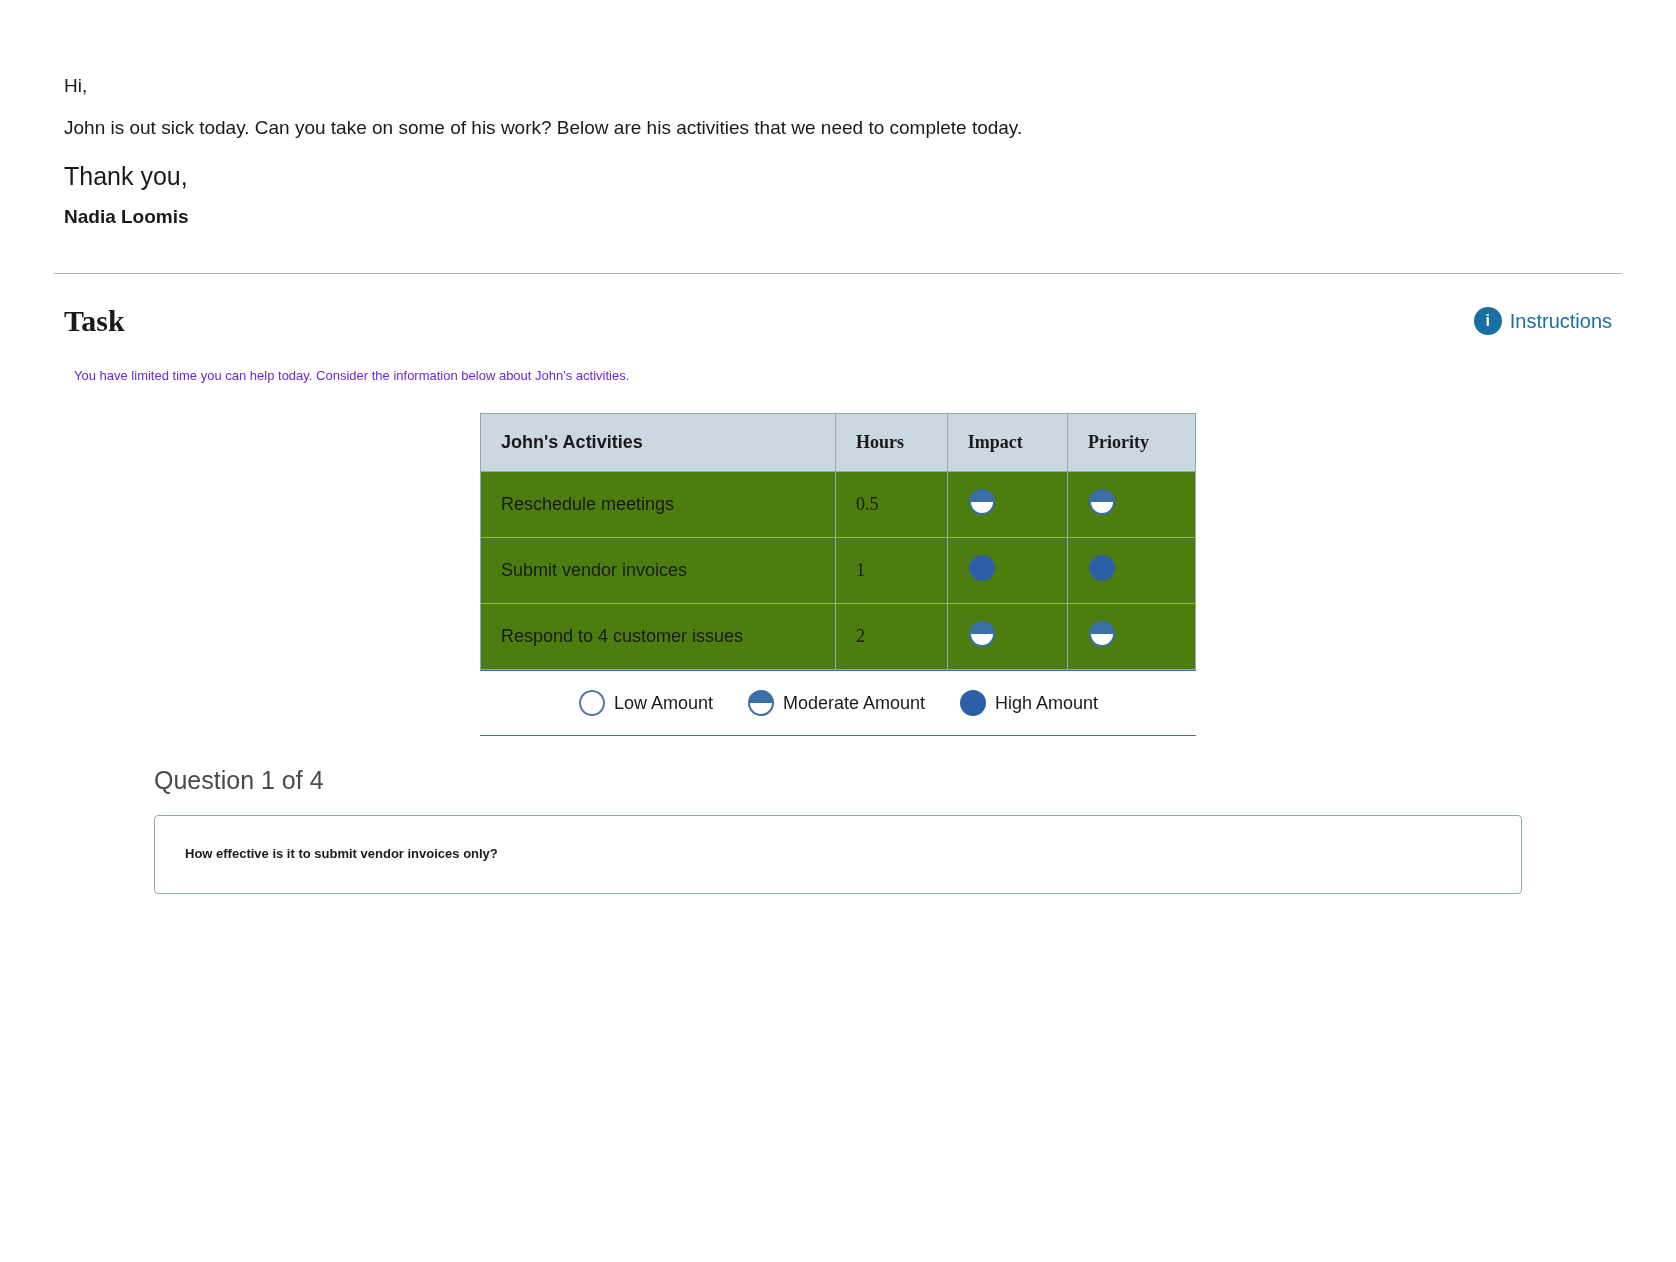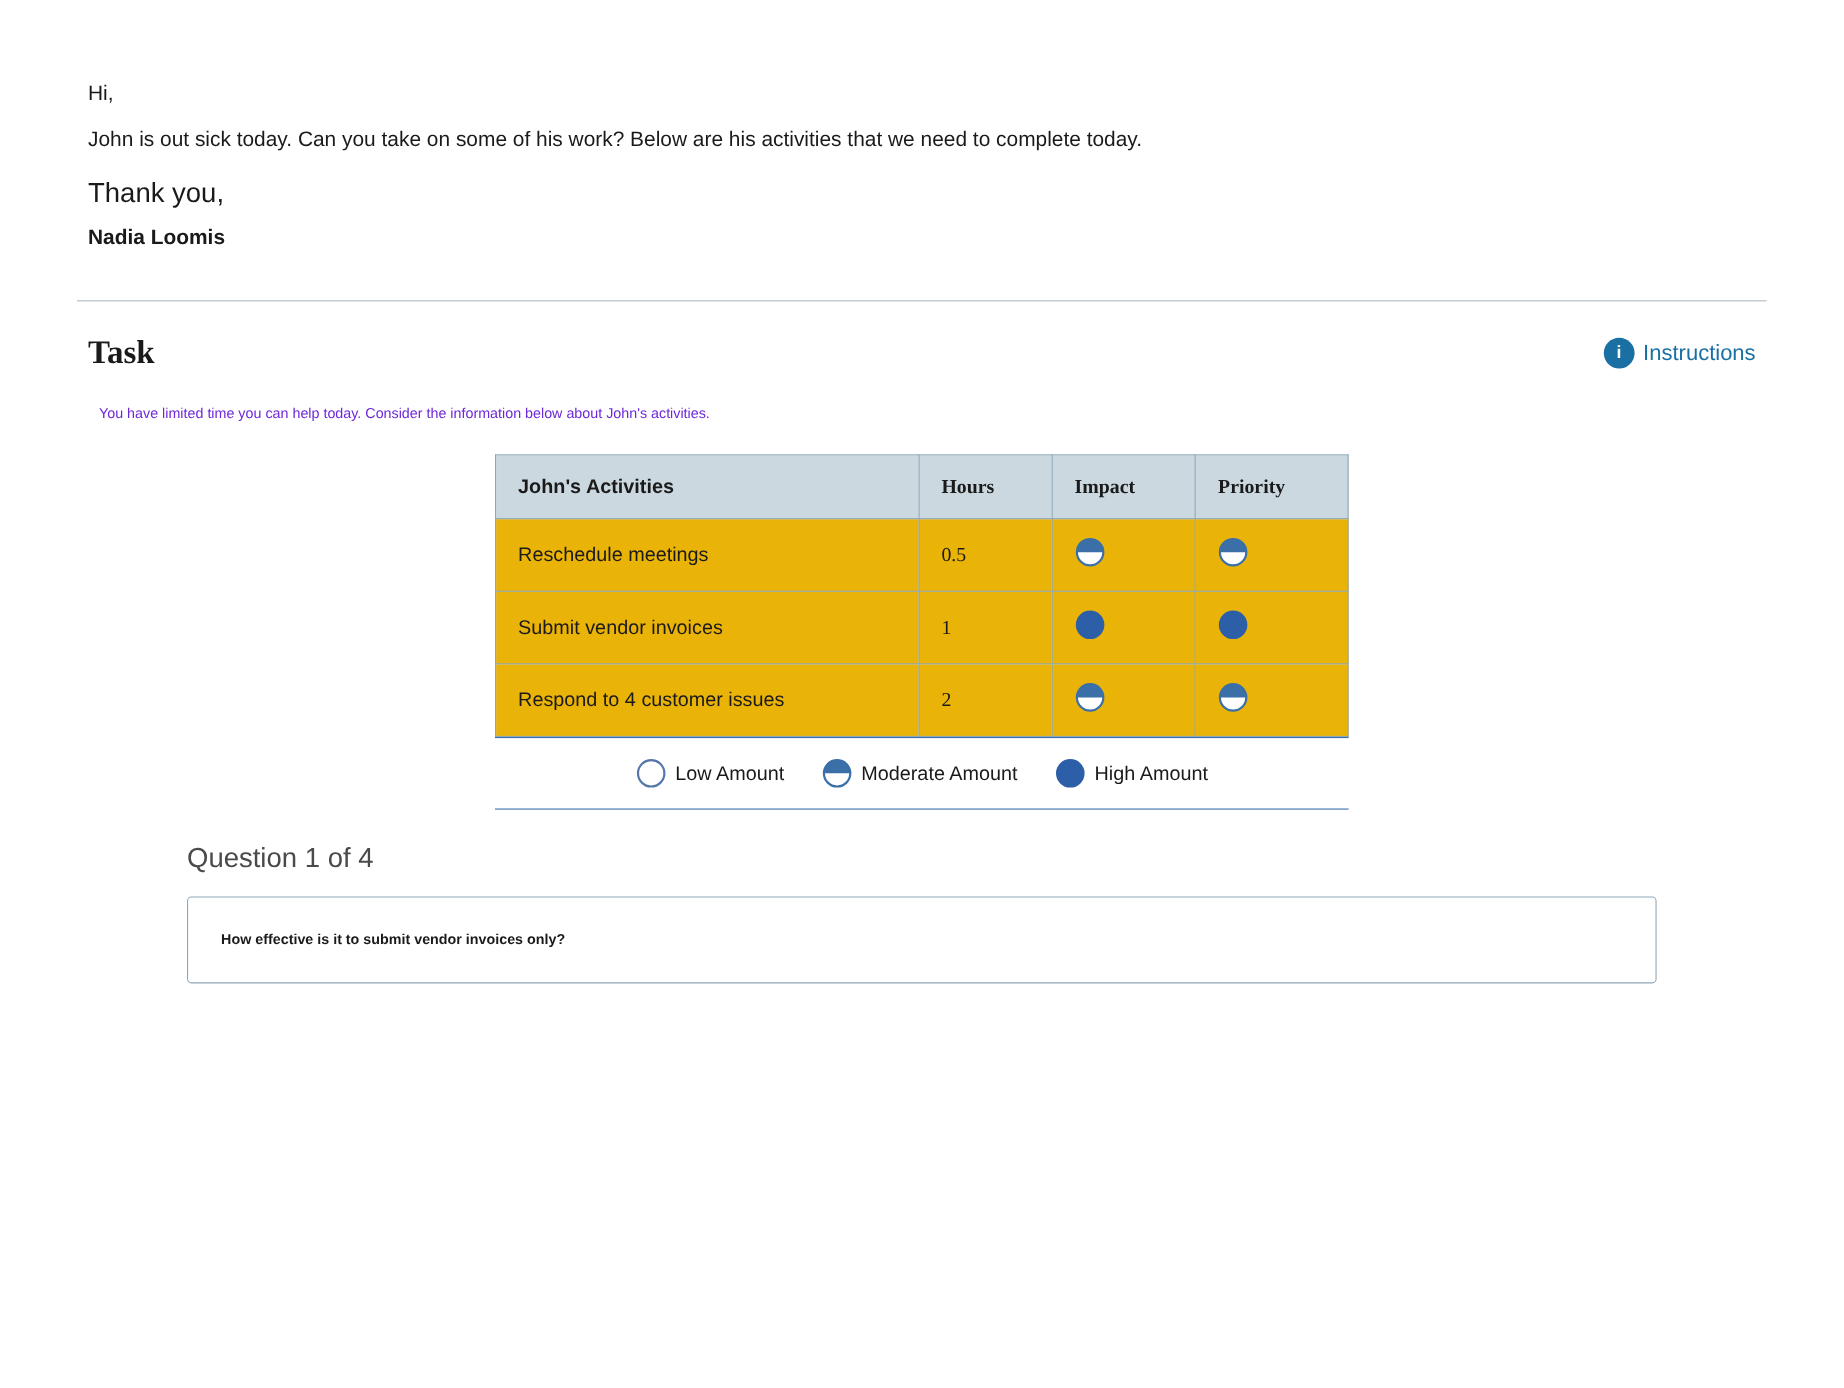--- a/index.html
+++ b/index.html
@@ -11,21 +11,21 @@
     body {
       font-family: -apple-system, BlinkMacSystemFont, 'Segoe UI', Arial, sans-serif;
       font-size: 18px;
       color: #1a1a1a;
       background: #ffffff;
       width: 1676px;
       min-height: 1262px;
     }
 
     .page-container {
-      padding: 40px 70px;
+      padding: 40px 54px;
       max-width: 1676px;
     }
 
     
     .email-section {
       padding: 30px 10px 30px 10px;
       line-height: 1.7;
     }
 
     .email-greeting {
@@ -100,21 +100,21 @@
     .task-description {
       font-size: 13px;
       margin-bottom: 30px;
       color: #6d28d9;
       padding-left: 10px;
     }
 
     
     .table-container {
       margin: 0 auto;
-      width: 776px;
+      width: 716px;
       margin-bottom: 0;
       border-radius: 13px;
     }
 
     table {
       width: 100%;
       border-collapse: collapse;
       border: 1.5px solid #8fa8b8;
     }
 
@@ -128,21 +128,21 @@
       font-size: 18px;
       font-weight: bold;
       color: #1a1a1a;
       border: 1px solid #8fa8b8;
     }
 
     td {
       padding: 16px 20px;
       font-size: 18px;
       border: 1px solid #8fa8b8;
-      background: #eab308;
+      background: #4d7c0f;
       vertical-align: middle;
     }
 
     .center-cell {
       font-family: Liberation Serif, serif;
     }
 
     .circle-moderate-svg {
       width: 28px;
       height: 28px;

